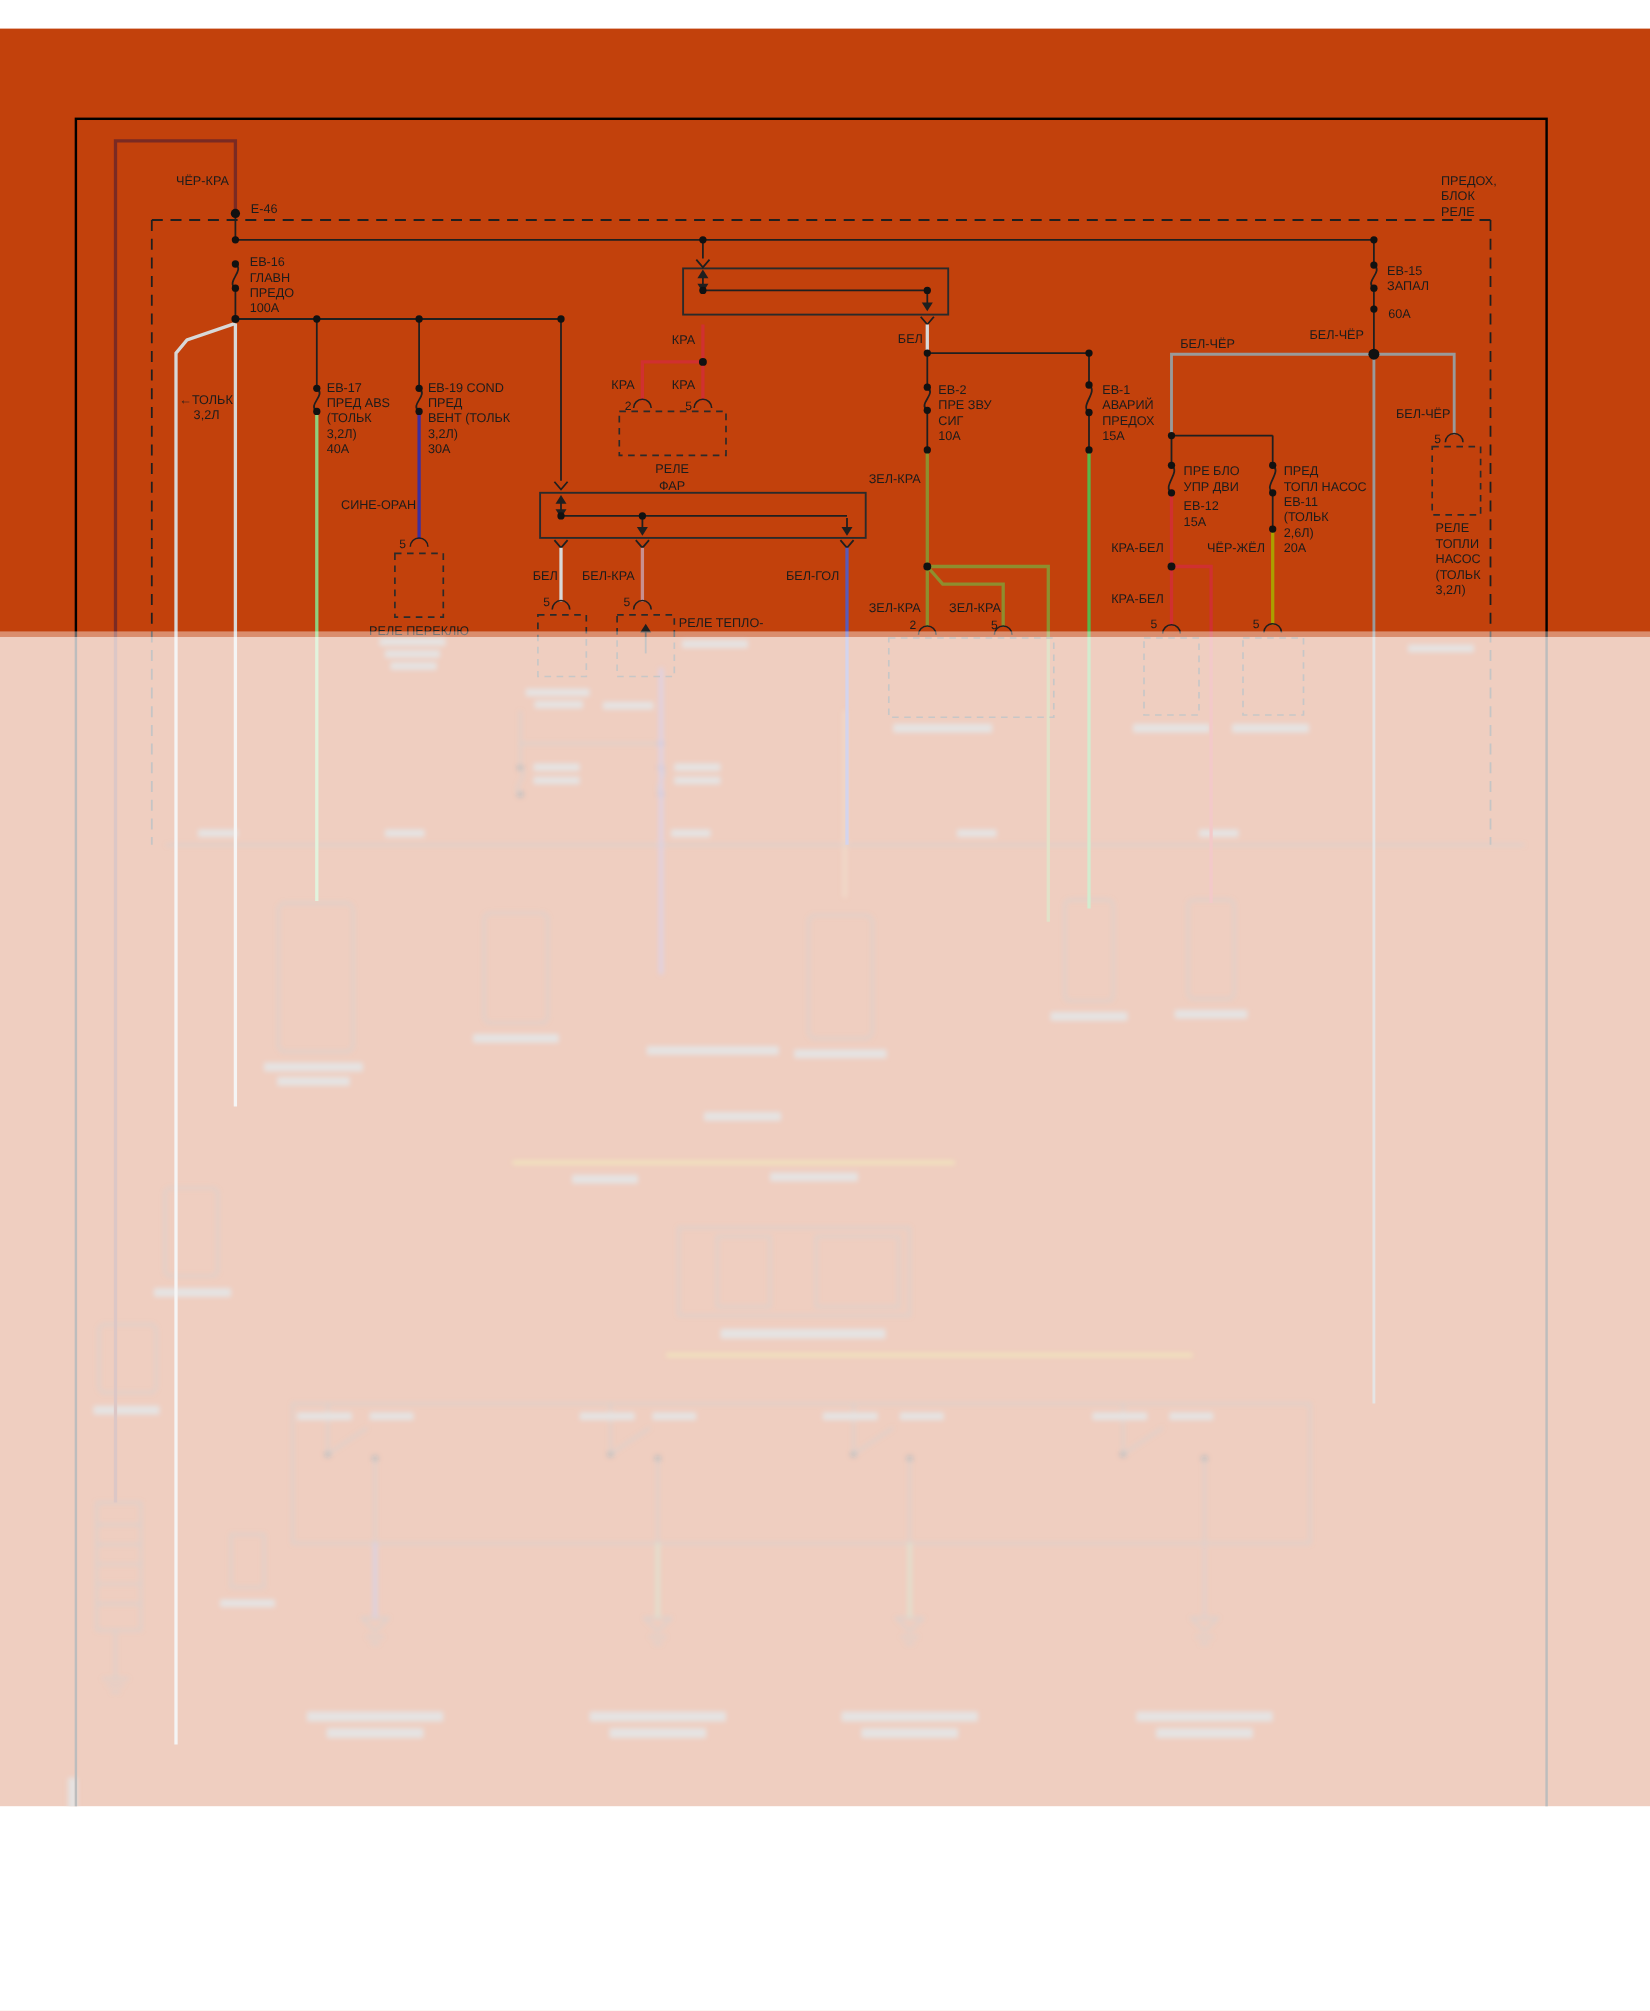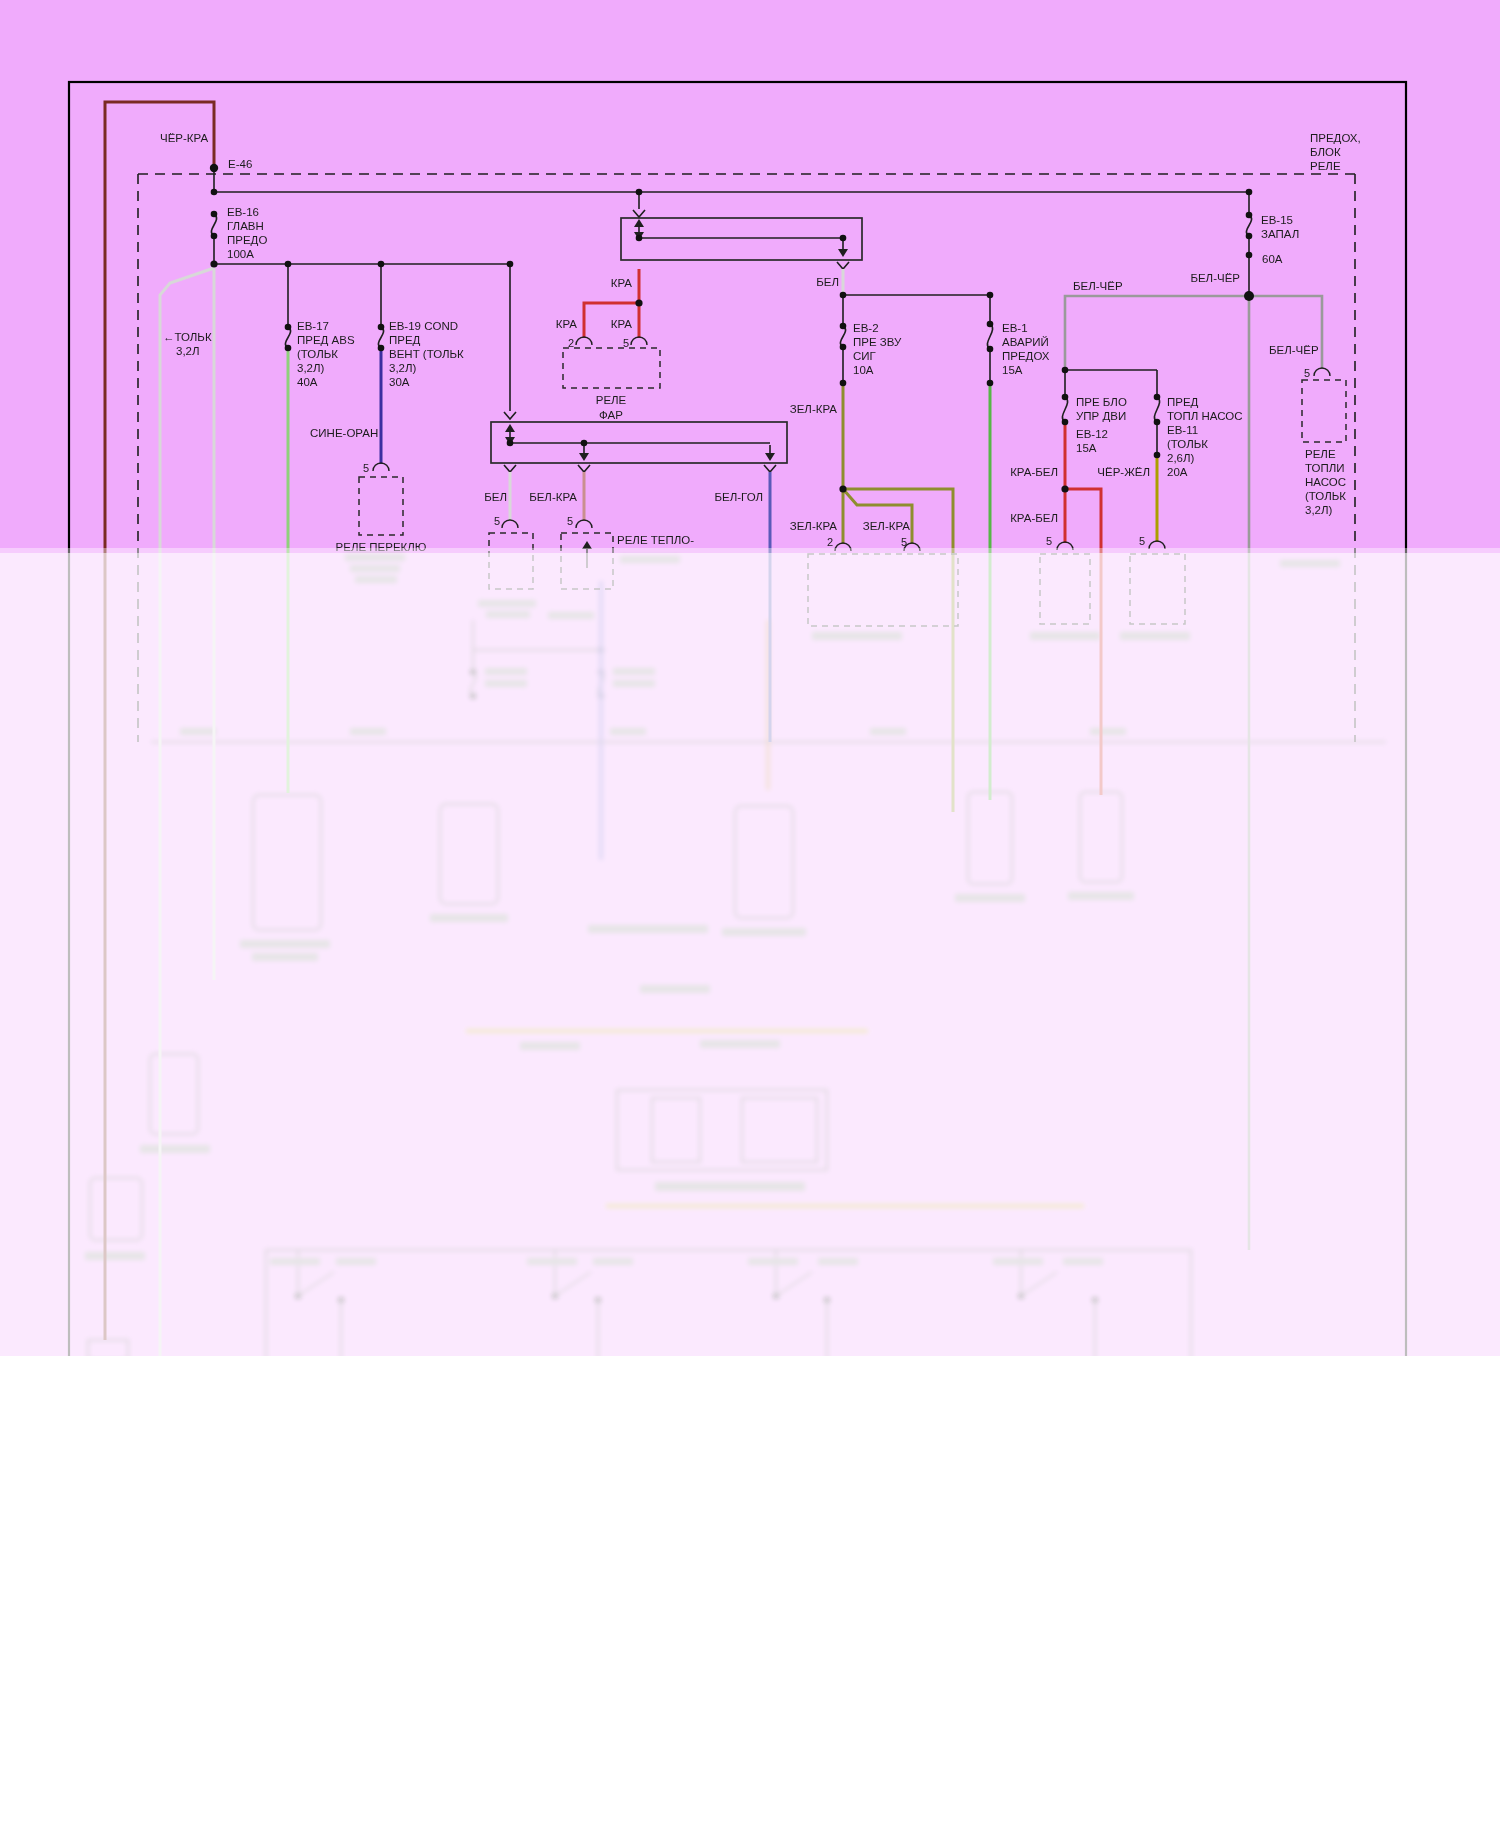--- a/index.html
+++ b/index.html
@@ -1,17 +1,17 @@
 <!DOCTYPE html>
 <html><head>
 <meta charset="utf-8">
 <style>
   html,body{margin:0;padding:0;background:#fff;}
-  .stage{position:relative;width:1500px;height:1356px;background:#f0abfc;overflow:hidden;
-         font-family:"Liberation Sans", sans-serif;}
+  .stage{position:relative;width:1500px;height:1616px;background:#c2410c;overflow:hidden;
+         font-family:"Liberation Sans", sans-serif;margin-top:26px;}
   svg{position:absolute;left:0;top:0;}
   text{font-family:"Liberation Sans", sans-serif;font-size:11.5px;fill:#1c1c1c;}
   text.pin{font-size:11px;}
   .wire{fill:none;}
   .blk{stroke:#1f1f1f;stroke-width:1.6;fill:none;}
   .box{stroke:#2a2a2a;stroke-width:1.7;fill:none;}
   .dashbox{stroke:#2a2a2a;stroke-width:1.5;fill:none;stroke-dasharray:6 5;}
   .arc{stroke:#1f1f1f;stroke-width:1.4;fill:none;}
   .dot{fill:#111;}
   .ghostbar{fill:#9a9a9a;}

